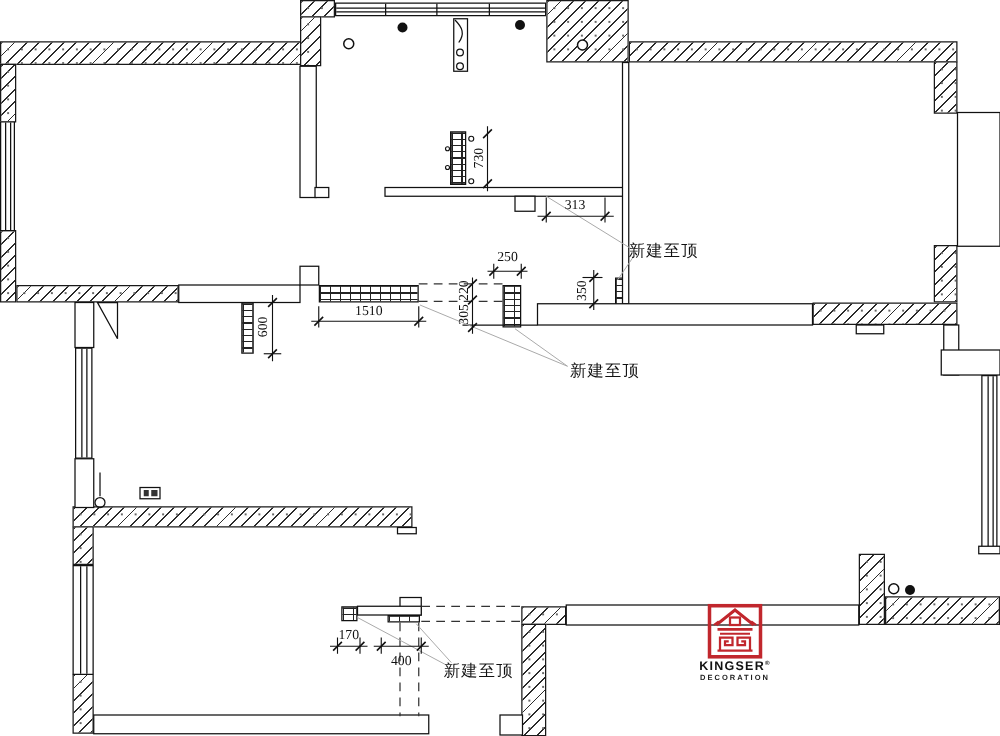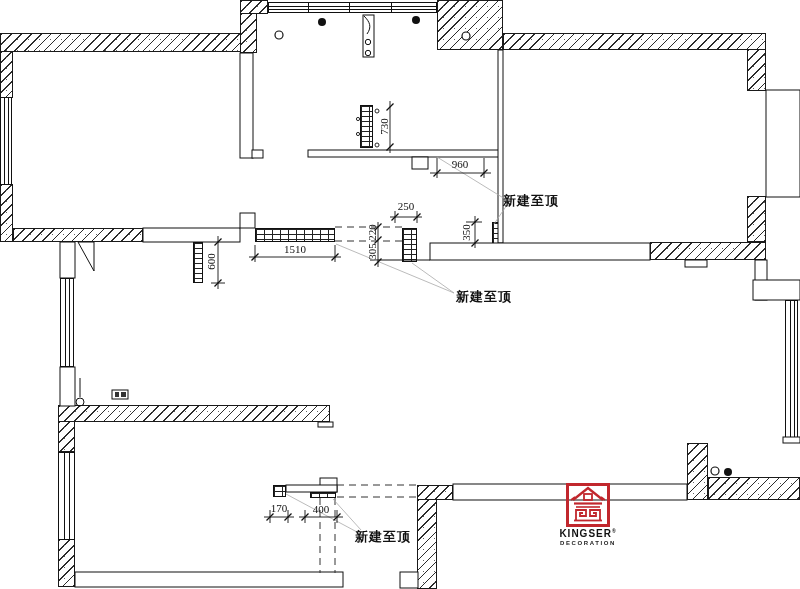--- a/index.html
+++ b/index.html
@@ -17,21 +17,21 @@
       background-color:#fff;
       background-image:
         repeating-linear-gradient(180deg, #222 0 1px, transparent 1px 5px),
         repeating-linear-gradient(90deg, #222 0 1px, transparent 1px 8px);}
   
   .win{position:absolute;box-sizing:border-box;border:1px solid #111;background:#fff;}
   .win .l{position:absolute;background:#111;}
   svg.ov{position:absolute;left:0;top:0;}
   .dimtext{position:absolute;font-size:11px;color:#111;text-align:center;line-height:1;}
   .rot{transform:rotate(-90deg);}
-  .lbl{position:absolute;font-size:13px;color:#111;letter-spacing:1px;white-space:nowrap;font-weight:bold;}
+  .lbl{position:absolute;font-size:13px;color:#111;letter-spacing:1px;white-space:nowrap;}
   .brand{position:absolute;left:553px;top:528px;width:70px;text-align:center;
          font-family:"Liberation Sans",sans-serif;font-weight:bold;font-size:10px;
          letter-spacing:1px;color:#111;}
   .brand sup{font-size:5px;}
   .subtitle{position:absolute;left:553px;top:540px;width:70px;text-align:center;
          font-family:"Liberation Sans",sans-serif;font-weight:bold;font-size:6px;
          letter-spacing:1.6px;color:#222;}
   .slogan{position:absolute;left:493px;top:548px;width:195px;text-align:center;
          font-weight:bold;font-size:14px;color:#111;letter-spacing:0.5px;}
   .logo-box{position:absolute;left:566px;top:483px;width:44px;height:44px;}
@@ -230,30 +230,30 @@
       <circle cx="466" cy="36" r="4" fill="#fff" stroke="#111" stroke-width="1.2"></circle>
       <circle cx="715" cy="471" r="4" fill="#fff" stroke="#111" stroke-width="1.2"></circle>
       <circle cx="728" cy="472" r="4" fill="#111"></circle>
     </g>
   </svg>
 
   <div class="lbl" style="left:503px;top:192px;">新建至顶</div>
   <div class="lbl" style="left:456px;top:288px;">新建至顶</div>
   <div class="lbl" style="left:355px;top:528px;">新建至顶</div>
 
-  <div class="dimtext" style="left:440px;top:159px;width:40px;">960</div>
+  <div class="dimtext" style="left:440px;top:159px;width:40px;">313</div>
   <div class="dimtext rot" style="left:366px;top:121px;width:36px;">730</div>
   <div class="dimtext" style="left:386px;top:201px;width:40px;">250</div>
   <div class="dimtext rot" style="left:448px;top:227px;width:36px;">350</div>
   <div class="dimtext rot" style="left:354px;top:227px;width:36px;">220</div>
   <div class="dimtext rot" style="left:354px;top:246px;width:36px;">305</div>
   <div class="dimtext" style="left:272px;top:244px;width:46px;">1510</div>
   <div class="dimtext rot" style="left:193px;top:256px;width:36px;">600</div>
   <div class="dimtext" style="left:259px;top:503px;width:40px;">170</div>
-  <div class="dimtext" style="left:301px;top:504px;width:40px;">400</div>
+  <div class="dimtext" style="left:301px;top:524px;width:40px;">400</div>
 
   <div class="logo-box">
     <svg width="44" height="44" viewBox="0 0 44 44">
       <g stroke="#c1272d" fill="none">
         <rect x="1.5" y="1.5" width="41" height="41" stroke-width="3"></rect>
         <path d="M7,17 L22,5 L37,17" stroke-width="2.4"></path>
         <path d="M5,17 L9,14 M39,17 L35,14" stroke-width="1.6"></path>
         <rect x="18" y="11" width="8" height="6" stroke-width="1.8"></rect>
         <line x1="8" y1="20.5" x2="36" y2="20.5" stroke-width="2.2"></line>
         <line x1="10" y1="24" x2="34" y2="24" stroke-width="1.6"></line>

